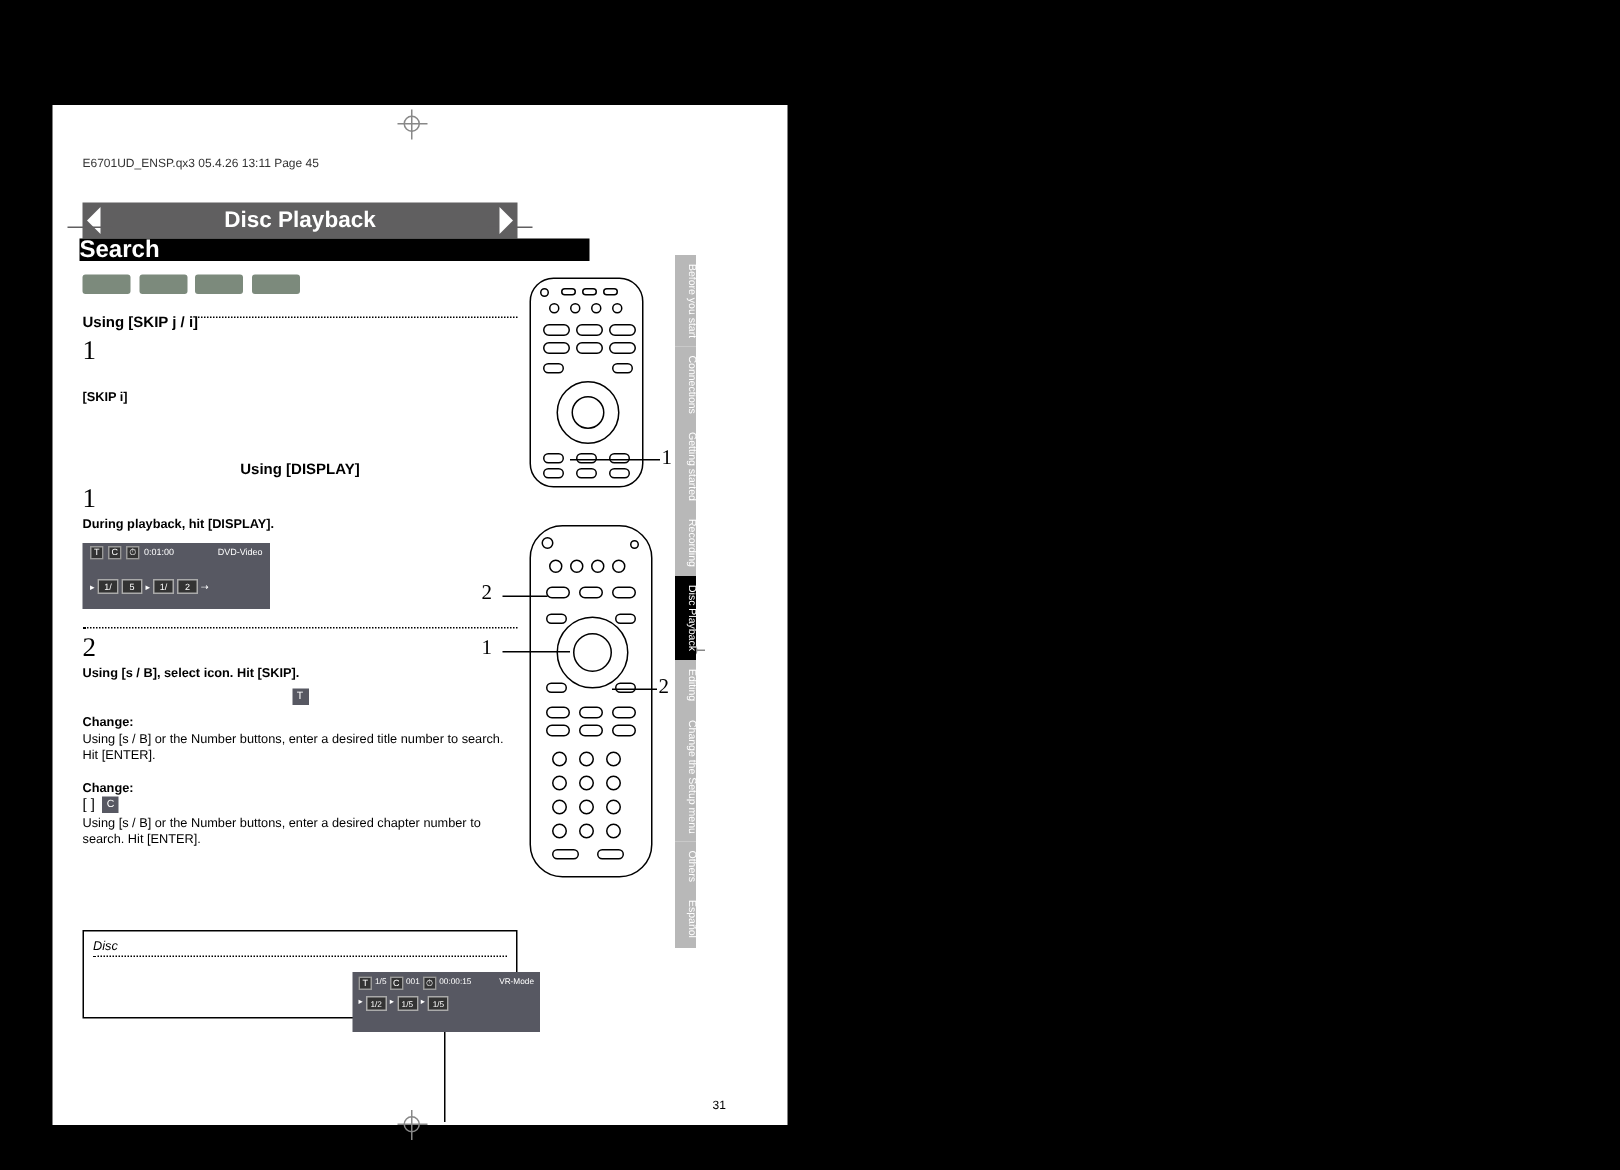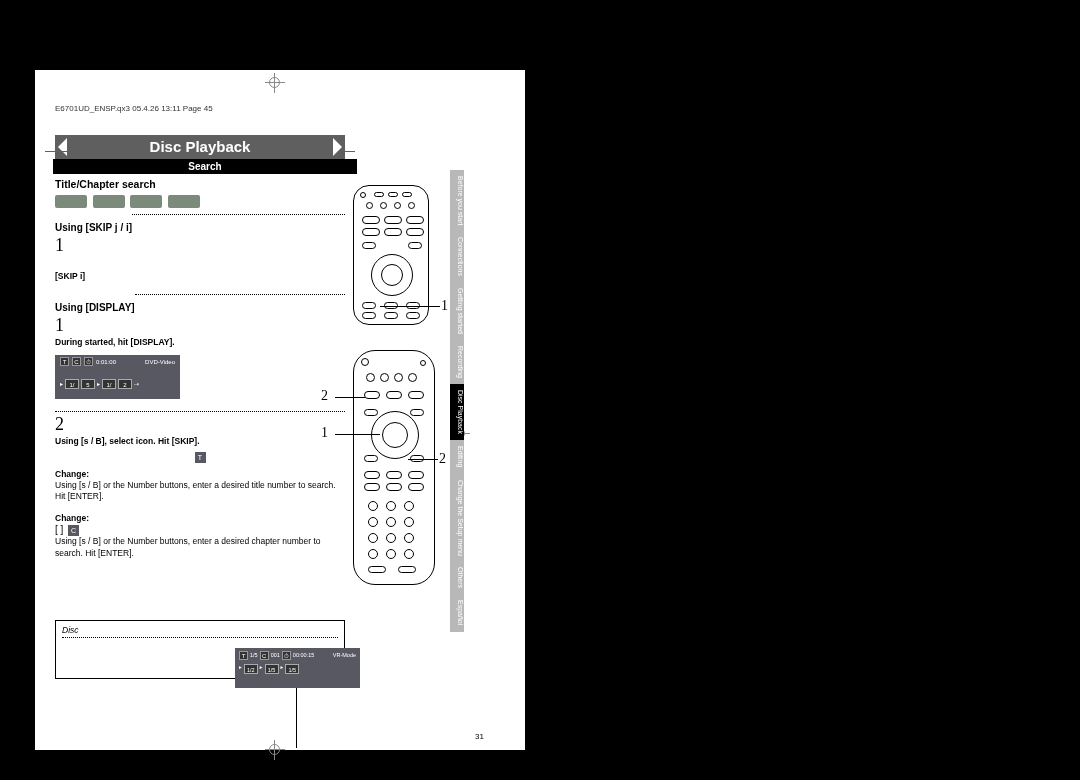--- a/index.html
+++ b/index.html
@@ -15,30 +15,30 @@
   .reg-top { left: 265px; top: 73px; }
   .reg-mid { left: 450px; top: 424px; }
   .reg-bot { left: 265px; top: 740px; }
 
   
   .titlebar { position:absolute; left:55px; top:135px; width:290px; height:24px; background:#605f60; color:#fff; text-align:center; font-weight:bold; font-size:15px; line-height:24px; }
   .titlebar .arm { position:absolute; top:16px; width:30px; height:1px; background:#605f60; }
   .titlebar .la { left:-10px; } .titlebar .ra { right:-10px; }
   .titlebar::before { content:""; position:absolute; left:-6px; top:3px; border:9px solid transparent; border-right-color:#fff; }
   .titlebar::after  { content:""; position:absolute; right:-6px; top:3px; border:9px solid transparent; border-left-color:#fff; }
-  .searchbar { position:absolute; left:53px; top:159px; width:304px; height:15px; background:#000; color:#fff; text-align:center; font-weight:bold; font-size:10px; line-height:15px; }
+  .searchbar { position:absolute; left:53px; top:159px; width:340px; height:15px; background:#000; color:#fff; text-align:left; font-weight:bold; font-size:16px; line-height:15px; }
 
   .content { position:absolute; left:55px; top:178px; width:290px; font-size:9px; color:#000; }
   .sub1 { font-weight:bold; font-size:10.5px; }
   .badges { margin-top:5px; }
   .badge { display:inline-block; width:32px; height:13px; background:#7c8a7c; border-radius:2px; margin-right:3px; vertical-align:middle; }
 
   .using { font-weight:bold; font-size:10px; margin-top:8px; }
   .dots { border-bottom:1.5px dotted #000; height:0; }
-  .dotsrow { display:flex; align-items:flex-start; }
+  .dotsrow { display:flex; align-items:center; }
   .dotsrow .t { flex:0 0 auto; } .dotsrow .d { flex:1; }
 
   .bignum { font-size:18px; font-family:Georgia, 'Times New Roman', serif; margin:2px 0 1px; }
   .para { font-size:8.5px; font-weight:bold; line-height:1.35; }
   .spacer { height:14px; }
 
   
   .osd { margin-top:6px; width:125px; height:44px; background:#575862; position:relative; }
   .osd-top { height:14px; display:flex; align-items:center; gap:3px; padding:2px 5px; font-size:6px; color:#fff; }
   .osd-ico { width:9px; height:9px; background:#333; border:1px solid #999; display:inline-block; font-size:6px; text-align:center; line-height:9px; color:#fff; }
@@ -94,42 +94,41 @@
     <div class="c"></div>
   </div>
 
 <div class="titlebar">
   <span>Disc Playback</span>
   <div class="arm la"></div><div class="arm ra"></div>
 </div>
 <div class="searchbar">Search</div>
 
 <div class="content">
-  <div class="sub1">Title/Chapter search</div>
   <div class="badges">
     <span class="badge"></span>
     <span class="badge"></span>
     <span class="badge"></span>
     <span class="badge"></span>
   </div>
 
   <div class="dotsrow" style="margin-top:6px;">
     <div class="t using">Using [SKIP j / i]</div>
     <div class="d dots"></div>
   </div>
   <div class="bignum">1</div>
   <div class="spacer"></div>
   <div class="para">[SKIP i]</div>
 
-  <div class="dotsrow" style="margin-top:12px;">
+  <div class="dotsrow" style="margin-top:30px;flex-direction:column;">
     <div class="t using">Using [DISPLAY]</div>
     <div class="d dots"></div>
   </div>
   <div class="bignum">1</div>
-  <div class="para">During started, hit [DISPLAY].</div>
+  <div class="para">During playback, hit [DISPLAY].</div>
 
   <div class="osd">
     <div class="osd-top">
       <span class="osd-ico">T</span>
       <span class="osd-ico">C</span>
       <span class="osd-ico">⏱</span>
       <span>0:01:00</span>
       <span style="margin-left:auto">DVD-Video</span>
     </div>
     <div class="osd-body">

